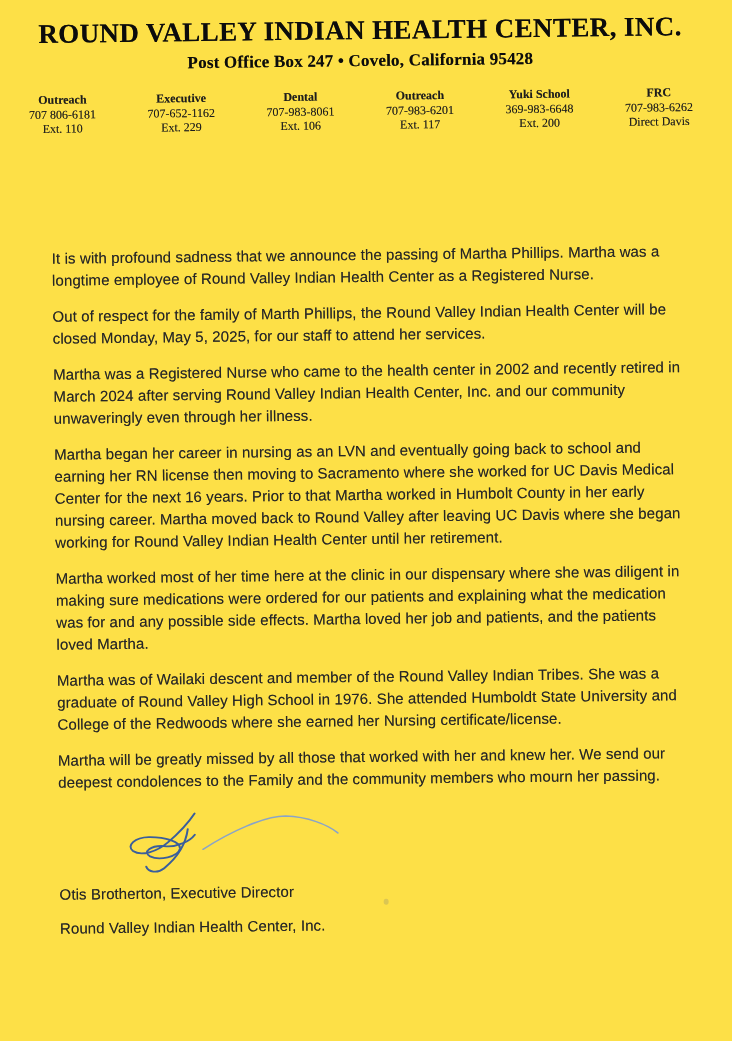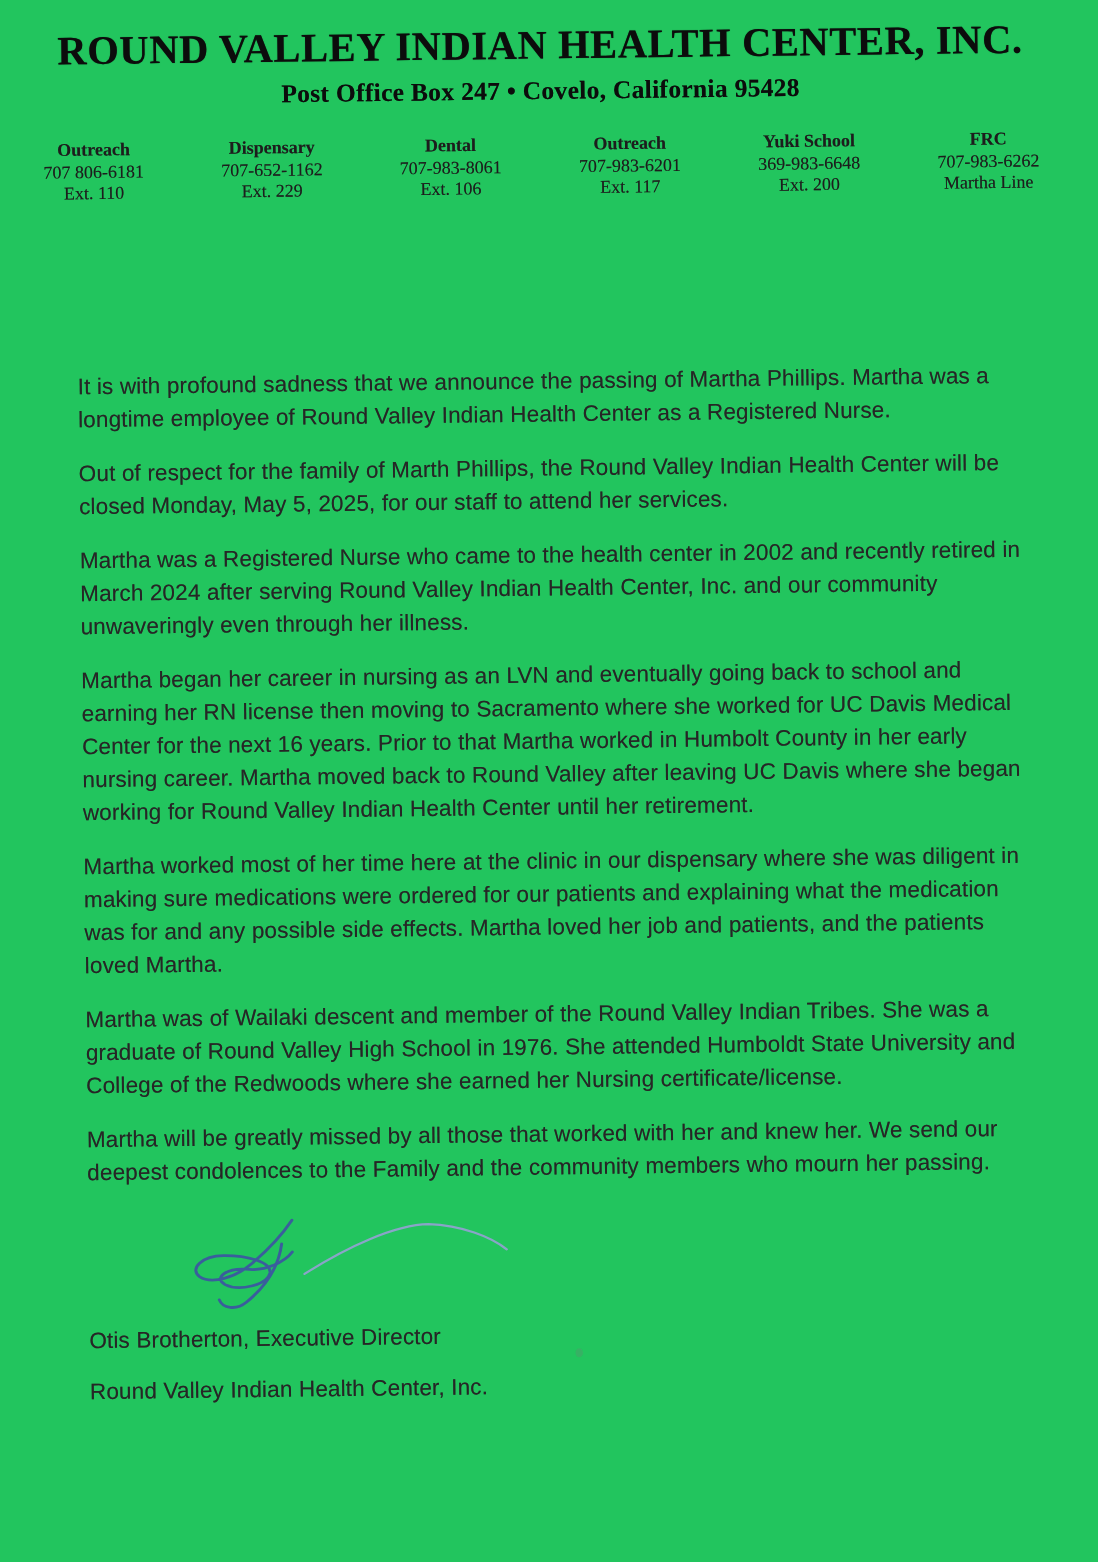--- a/index.html
+++ b/index.html
@@ -4,21 +4,21 @@
 <style>
   html, body {
     margin: 0;
     padding: 0;
     background: #e8e8e8;
   }
   .page {
     position: relative;
     width: 732px;
     height: 1041px;
-    background: #22c55e;
+    background: #fde047;
     overflow: hidden;
     font-family: "Liberation Sans", sans-serif;
   }
   .scan {
     position: absolute;
     inset: 0;
     transform: rotate(-0.7deg);
     transform-origin: 366px 520px;
   }
   
@@ -106,21 +106,21 @@
       <h1 class="org-title">ROUND VALLEY INDIAN HEALTH CENTER, INC.</h1>
       <div class="org-address">Post Office Box 247 • Covelo, California 95428</div>
 
       <div class="contacts">
         <div class="contact-col">
           <div class="dept">Outreach</div>
           <div class="phone">707 806-6181</div>
           <div class="ext">Ext. 110</div>
         </div>
         <div class="contact-col">
-          <div class="dept">Dispensary</div>
+          <div class="dept">Executive</div>
           <div class="phone">707-652-1162</div>
           <div class="ext">Ext. 229</div>
         </div>
         <div class="contact-col">
           <div class="dept">Dental</div>
           <div class="phone">707-983-8061</div>
           <div class="ext">Ext. 106</div>
         </div>
         <div class="contact-col">
           <div class="dept">Outreach</div>
@@ -128,21 +128,21 @@
           <div class="ext">Ext. 117</div>
         </div>
         <div class="contact-col">
           <div class="dept">Yuki School</div>
           <div class="phone">369-983-6648</div>
           <div class="ext">Ext. 200</div>
         </div>
         <div class="contact-col">
           <div class="dept">FRC</div>
           <div class="phone">707-983-6262</div>
-          <div class="ext">Martha Line</div>
+          <div class="ext">Direct Davis</div>
         </div>
       </div>
     </header>
 
     <main class="letter-body">
       <p>It is with profound sadness that we announce the passing of Martha Phillips.  Martha was a longtime employee of Round Valley Indian Health Center as a Registered Nurse.</p>
       <p>Out of respect for the family of Marth Phillips, the Round Valley Indian Health Center will be closed Monday, May 5, 2025, for our staff to attend her services.</p>
       <p>Martha was a Registered Nurse who came to the health center in 2002 and recently retired in March 2024 after serving Round Valley Indian Health Center, Inc. and our community unwaveringly even through her illness.</p>
       <p>Martha began her career in nursing as an LVN and eventually going back to school and earning her RN license then moving to Sacramento where she worked for UC Davis Medical Center for the next 16 years. Prior to that Martha worked in Humbolt County in her early nursing career. Martha moved back to Round Valley after leaving UC Davis where she began working for Round Valley Indian Health Center until her retirement.</p>
       <p>Martha worked most of her time here at the clinic in our dispensary where she was diligent in making sure medications were ordered for our patients and explaining what the medication was for and any possible side effects.  Martha loved her job and patients, and the patients loved Martha.</p>

